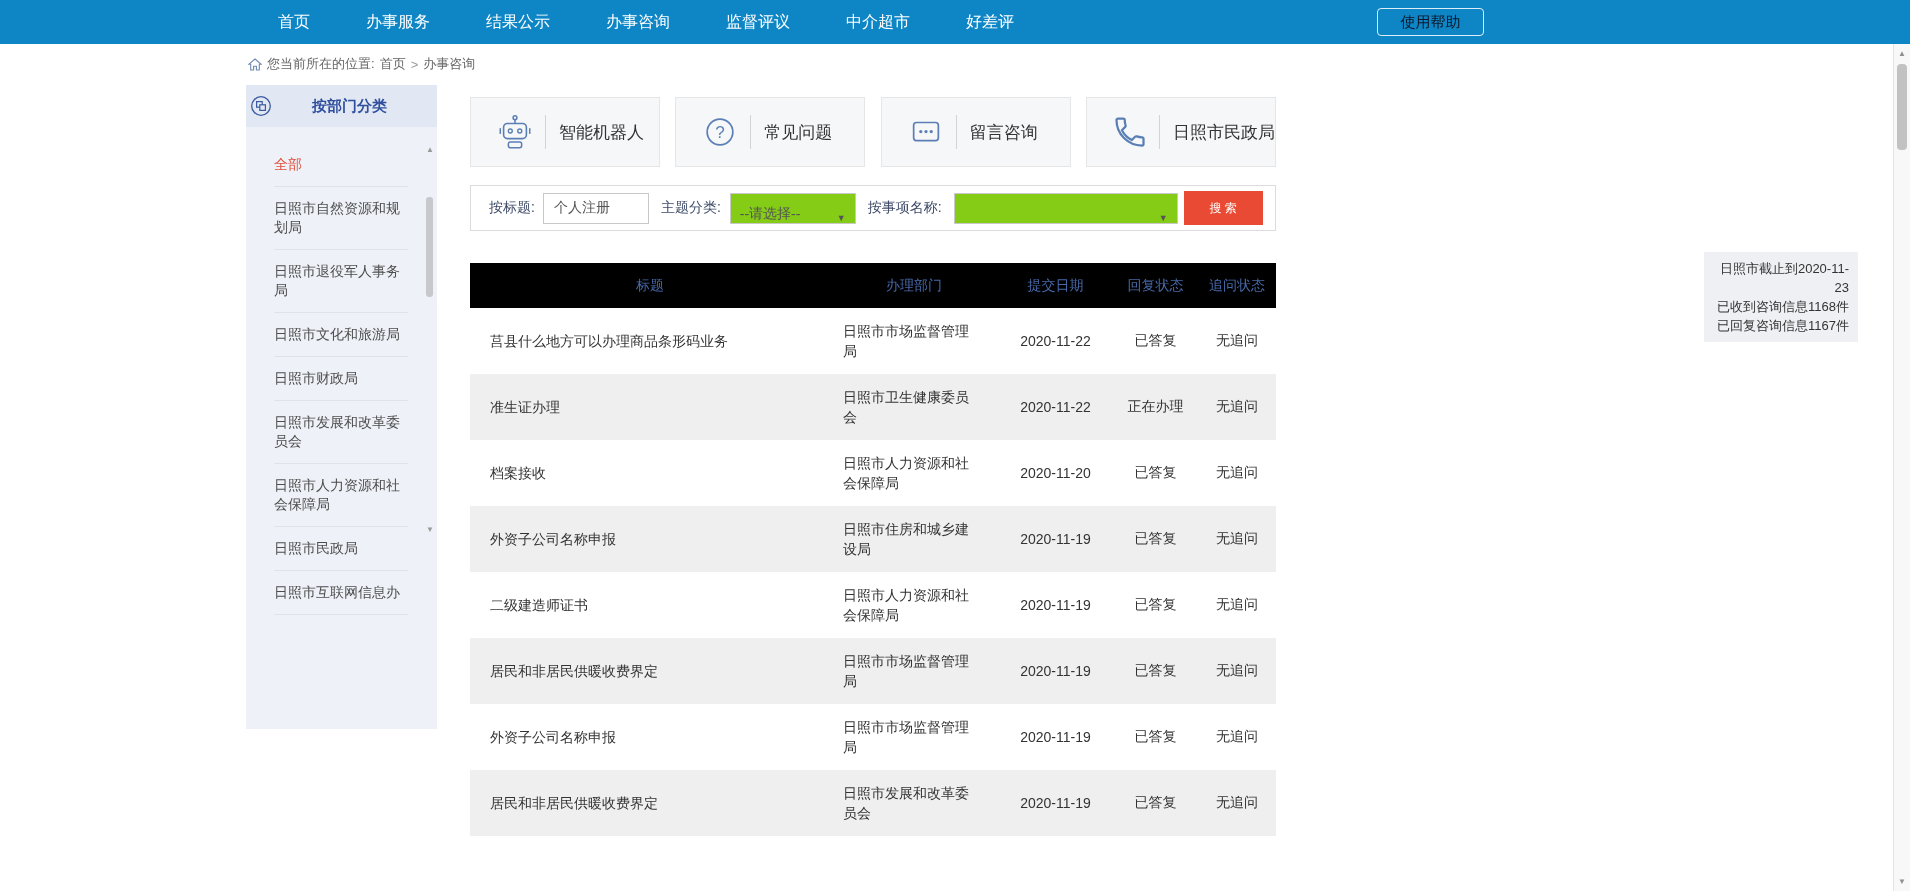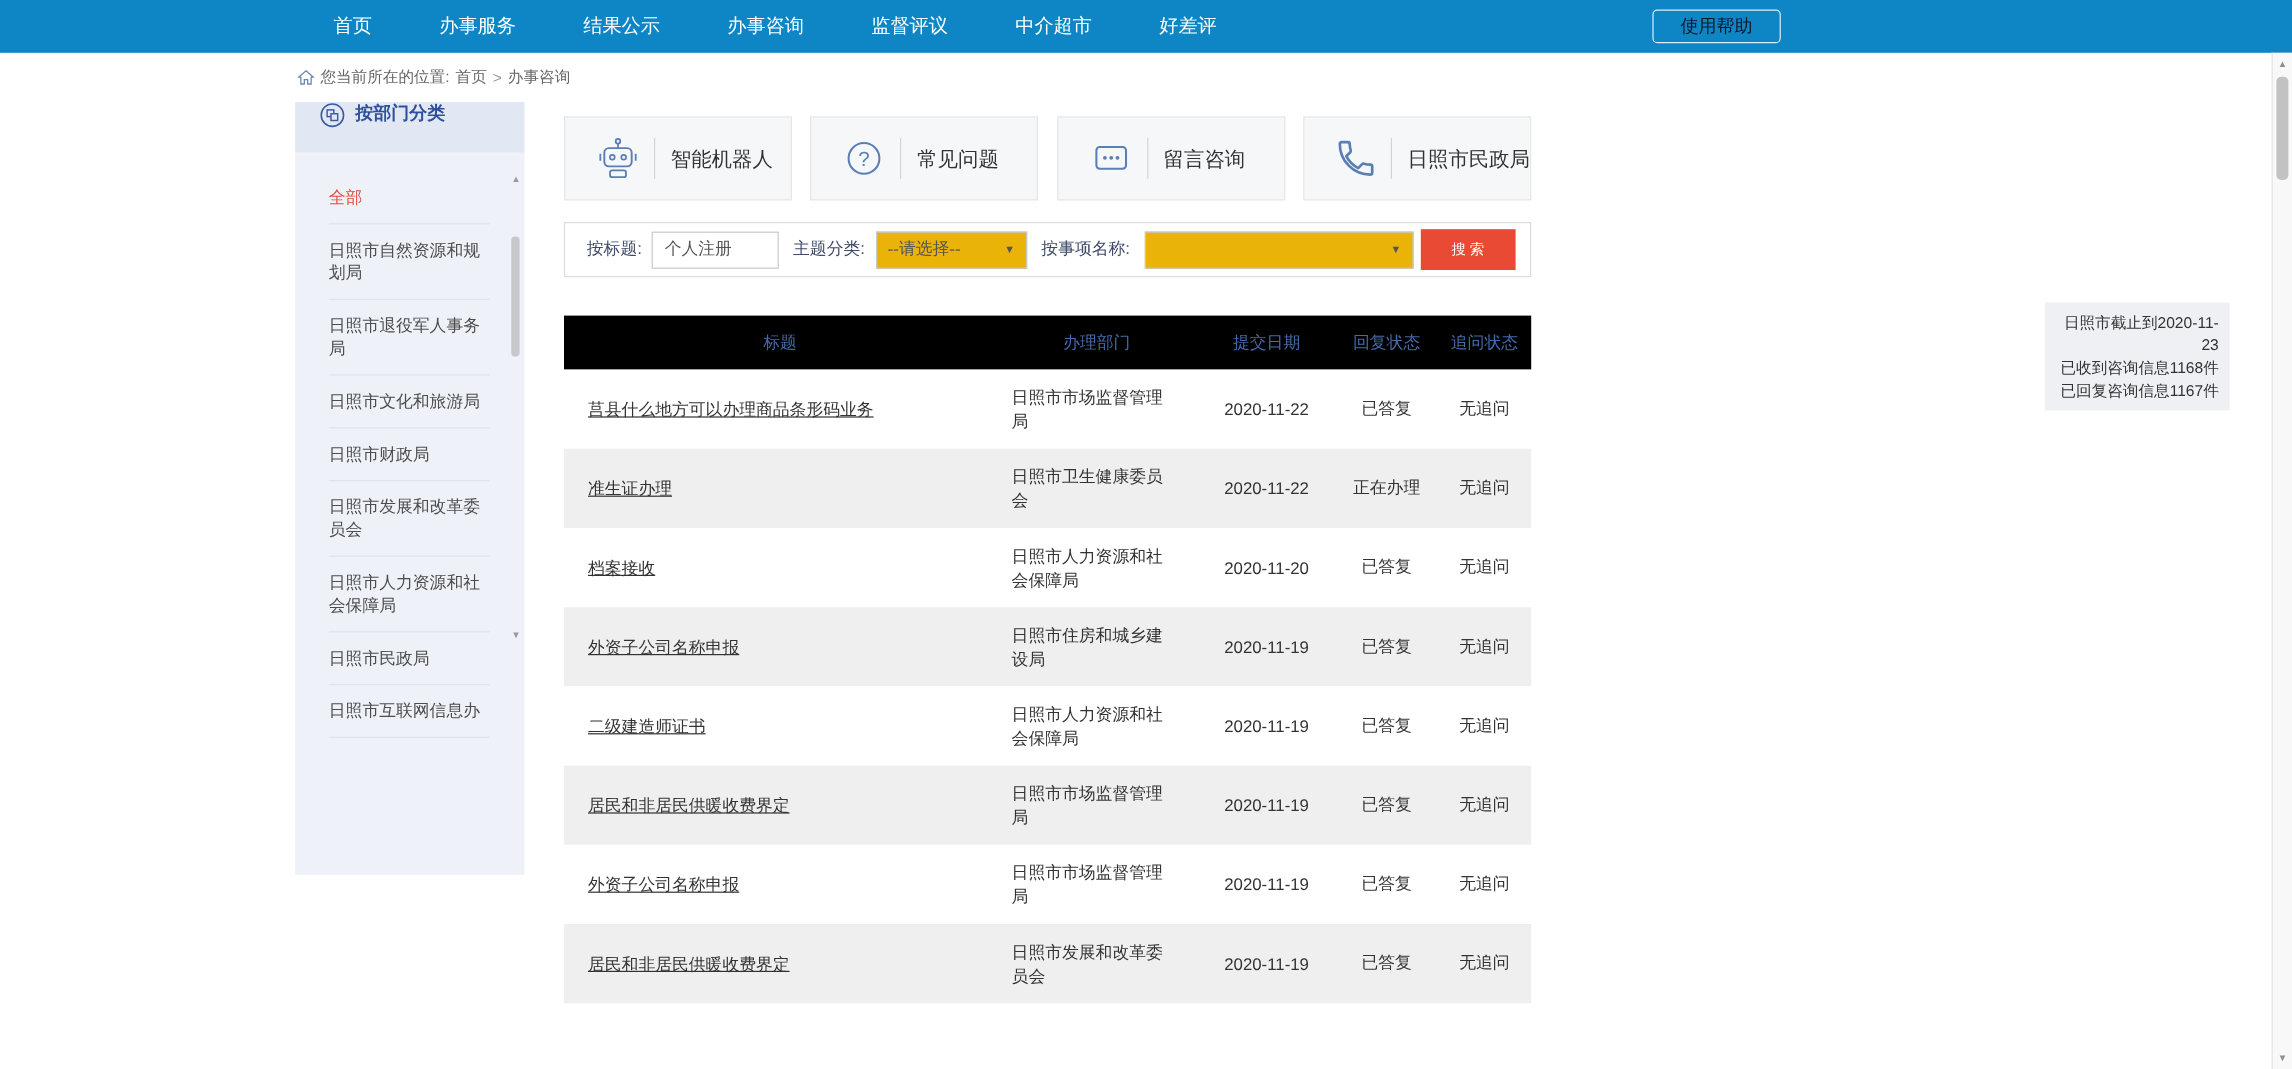--- a/index.html
+++ b/index.html
@@ -19,21 +19,21 @@
     display:flex; align-items:center; justify-content:center; cursor:pointer;
   }
 
   
   .breadcrumb { position:absolute; top:55px; left:248px; display:flex; align-items:center; gap:5px; font-size:13px; color:#666; }
   .breadcrumb .sep { color:#999; }
   .crumb-link { cursor:pointer; }
 
   
   .sidebar { position:absolute; left:246px; top:85px; width:191px; height:644px; background:#eef1f7; }
-  .side-header { height:42px; background:#e2e8f3; display:flex; align-items:flex-start; padding-left:20px; }
+  .side-header { height:42px; background:#e2e8f3; display:flex; align-items:center; padding-left:4px;gap:32px; }
   .side-title { font-size:15px; font-weight:bold; color:#2f4f9e; margin-left:8px; }
   .side-list { padding:16px 28px 0 28px; }
   .side-item { width:134px; font-size:14px; color:#4d4d4d; line-height:19px; padding:12px 0; border-bottom:1px solid #dfe2e9; cursor:pointer; }
   .side-item.active { color:#e0513c; }
   .side-scrollbar { position:absolute; top:60px; right:2px; width:10px; height:390px; }
   .scroll-arrow { position:absolute; left:0; width:10px; text-align:center; font-size:8px; color:#9a9a9a; line-height:10px; }
   .scroll-arrow.up { top:0; } .scroll-arrow.down { bottom:0; }
   .side-scroll-thumb { position:absolute; top:52px; left:1px; width:7px; height:100px; background:#c6c8cc; border-radius:3px; cursor:pointer; }
 
   
@@ -42,34 +42,34 @@
   .quick-row { display:flex; justify-content:space-between; }
   .quick-btn { width:190px; height:70px; background:#f6f7f9; border:1px solid #e6e6e6; display:flex; align-items:center; cursor:pointer; }
   .quick-icon { width:40px; margin-left:24px; display:flex; justify-content:center; align-items:center; }
   .quick-div { width:1px; height:34px; background:#d4d4d4; margin:0 13px 0 10px; }
   .quick-label { font-size:17px; color:#333; white-space:nowrap; }
 
   .search-panel { margin-top:18px; height:46px; border:1px solid #dcdcdc; display:flex; align-items:center; }
   .s-label { font-size:14px; color:#3e4a68; white-space:nowrap; }
   .ml18{margin-left:18px;} .ml12{margin-left:12px;}
   .s-input { width:106px; height:31px; border:1px solid #c9c9c9; margin-left:8px; padding:0 10px; font-size:14px; color:#555; background:#fff; font-family:inherit; }
-  .s-select { height:31px; border:1px solid #c9c9c9; background:#eab308; display:flex; align-items:center; justify-content:space-between; padding:0 9px; font-size:14px; color:#555; cursor:pointer;font-family:Liberation Serif, serif; }
+  .s-select { height:31px; border:1px solid #c9c9c9; background:#84cc16; display:flex; align-items:flex-end; justify-content:space-between; padding:0 9px; font-size:14px; color:#555; cursor:pointer;font-family:Liberation Serif, serif; }
   .s-select.cat { width:126px; margin-left:9px; }
   .s-select.item { width:224px; margin-left:12px; }
   .dd-arrow { font-size:9px; color:#555; }
   .search-btn { width:79px; height:34px; margin-left:6px; background:#e94a33; color:#fff; font-size:12px; display:flex; align-items:center; justify-content:center; white-space:pre; cursor:pointer; }
 
   
   .table { margin-top:32px; }
   .t-header, .t-row { display:grid; grid-template-columns:360px 168px 115px 85px 78px; align-items:center; }
   .t-header { height:45px; background:#000000; font-size:14px; color:#4769a9; }
   .t-header .th { text-align:center; }
   .t-row { font-size:14px; color:#333; background:#fff; cursor:pointer; }
   .t-row.alt { background:#efefef; }
-  .td-title { padding:13px 12px 13px 20px; line-height:20px;text-decoration:underline; }
+  .td-title { padding:13px 12px 13px 20px; line-height:20px; }
   .td-dept { padding:13px 16px 13px 13px; line-height:20px; }
   .td-center { text-align:center; }
 
   
   .stats { position:absolute; left:1704px; top:252px; width:154px; background:#eef0f4; padding:7px 9px; font-size:13px; color:#333; line-height:19px; text-align:right; }
 
   
   .page-scrollbar { position:absolute; top:44px; right:0; width:17px; height:847px; background:#f8f8f8; border-left:1px solid #e4e4e4; }
   .pg-arrow { position:absolute; left:0; width:16px; text-align:center; font-size:8px; color:#8f8f8f; }
   .pg-arrow.up{ top:5px; } .pg-arrow.down{ bottom:5px; }

